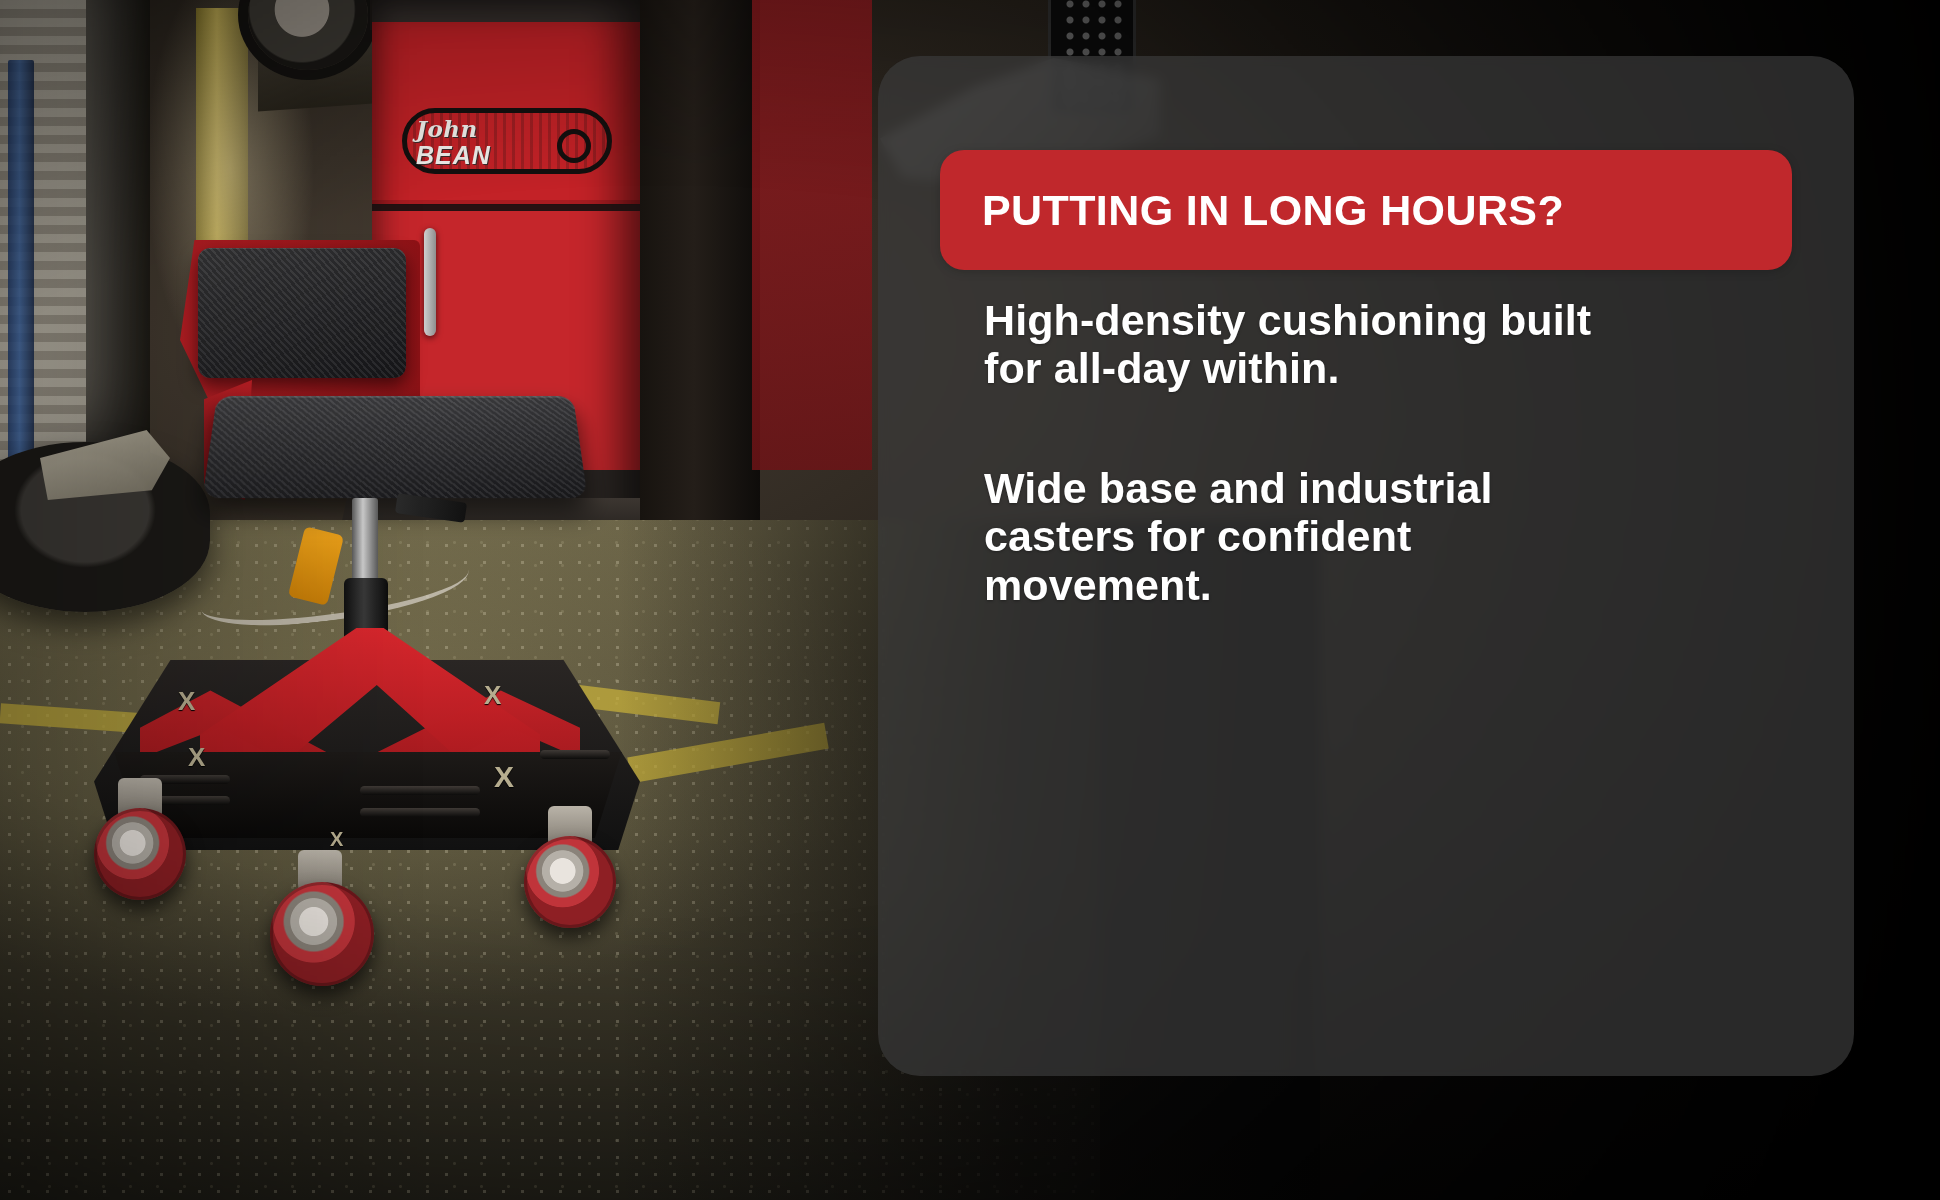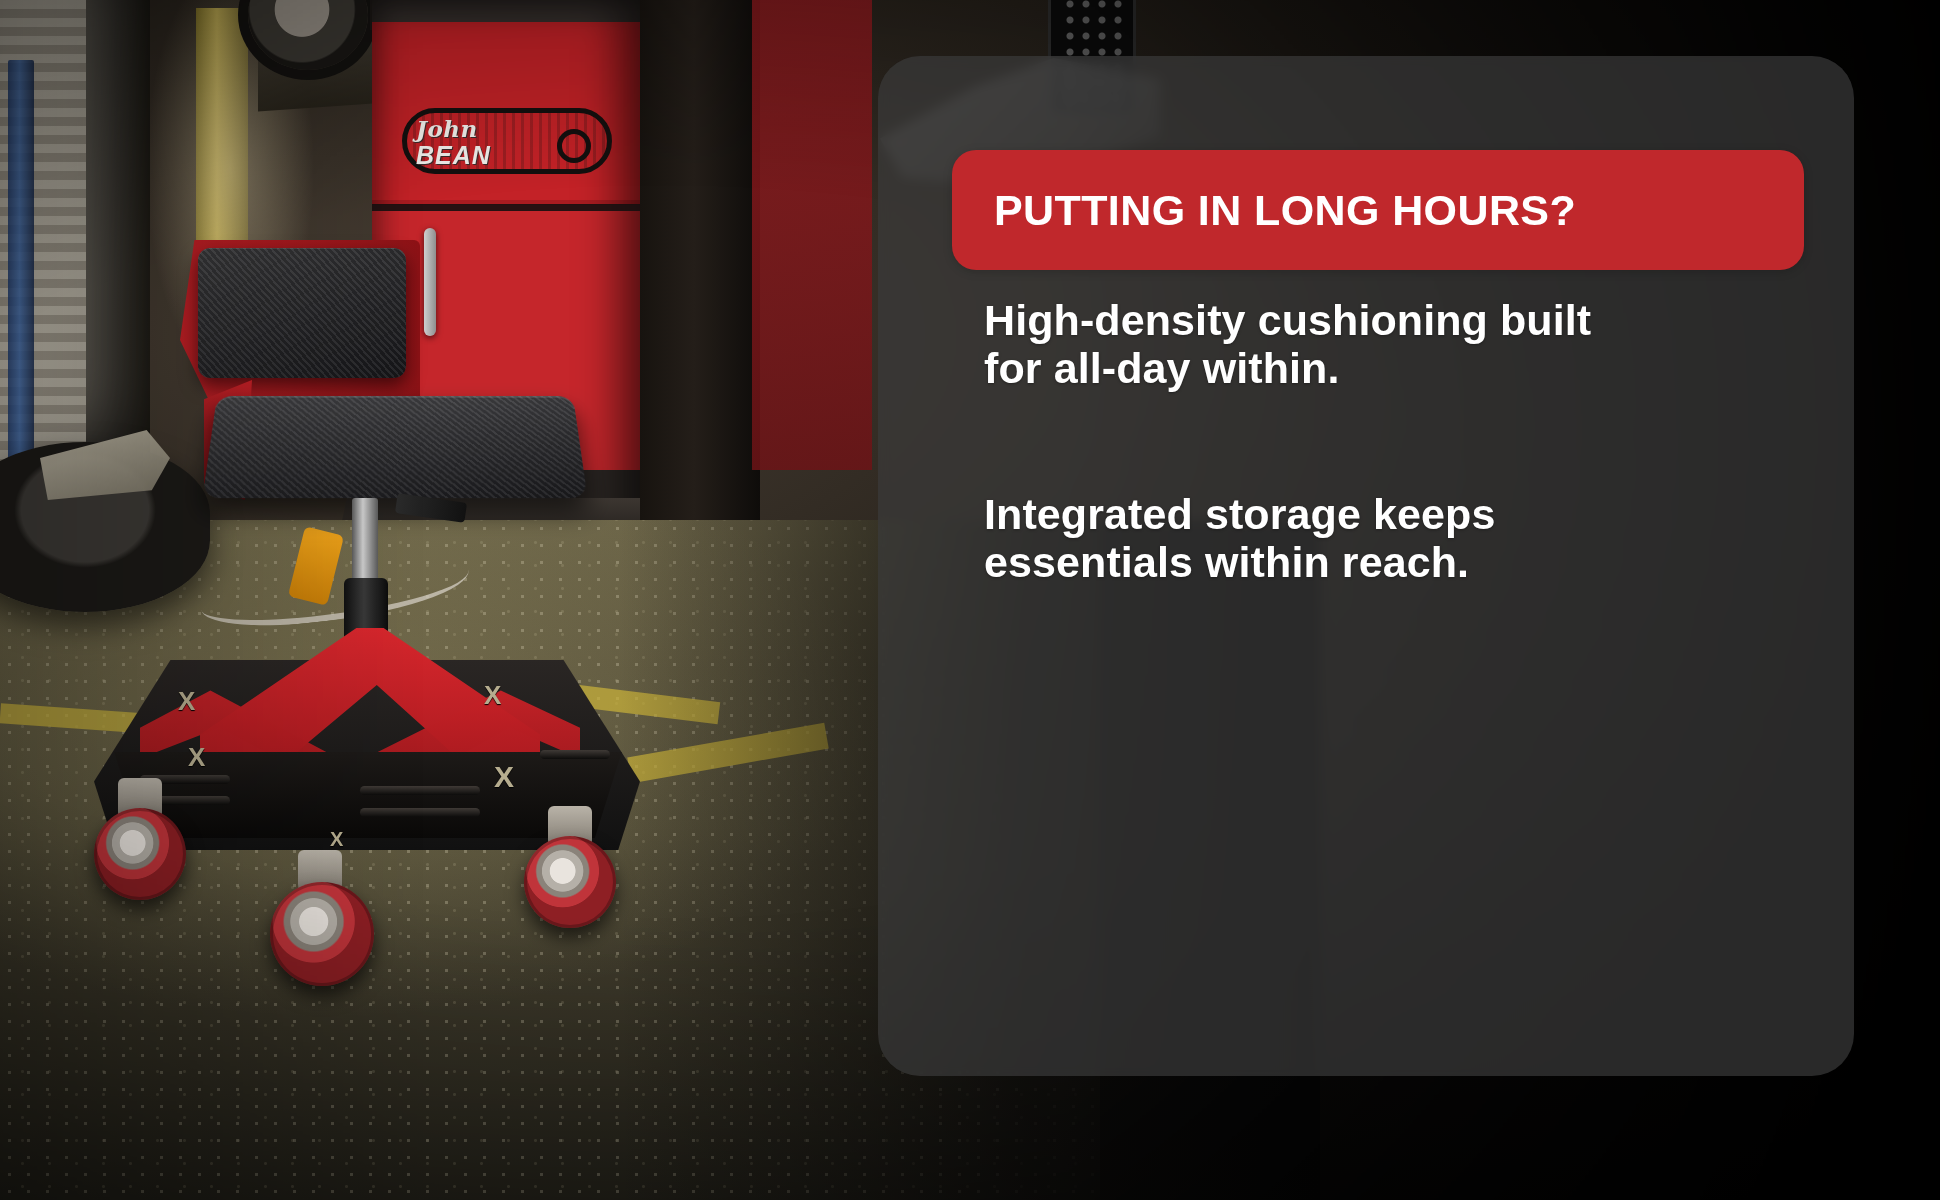--- a/index.html
+++ b/index.html
@@ -282,21 +282,20 @@
 
   .ribbon{
     position:relative;
     background:#c0282c;
     border-radius:24px;
     height:120px;
     width:852px;
     display:flex; align-items:center;
     padding-left:42px;
     box-shadow:0 2px 10px rgba(0,0,0,.18);
-    margin-left:12px;
   }
   .ribbon-text{
     color:#fff;
     font-size:43px;
     font-weight:700;
     letter-spacing:.4px;
     line-height:1;
     white-space:nowrap;
   }
   .body-text{
@@ -404,21 +403,21 @@
   <div class="glass">
     <div class="glass-inner">
 
       <div class="ribbon">
         <span class="ribbon-text">PUTTING IN LONG HOURS?</span>
       </div>
       <p class="body-text">High-density cushioning built for all-day within.</p>
 
       <div class="gap-a"></div>
 
+      <p class="body-text">Wide base and industrial casters for confident movement.</p>
 
       <div class="gap-b"></div>
 
-      <p class="body-text">Integrated storage keeps essentials within reach.</p>
 
     </div>
   </div>
 
 </div>
 
 </body></html>

